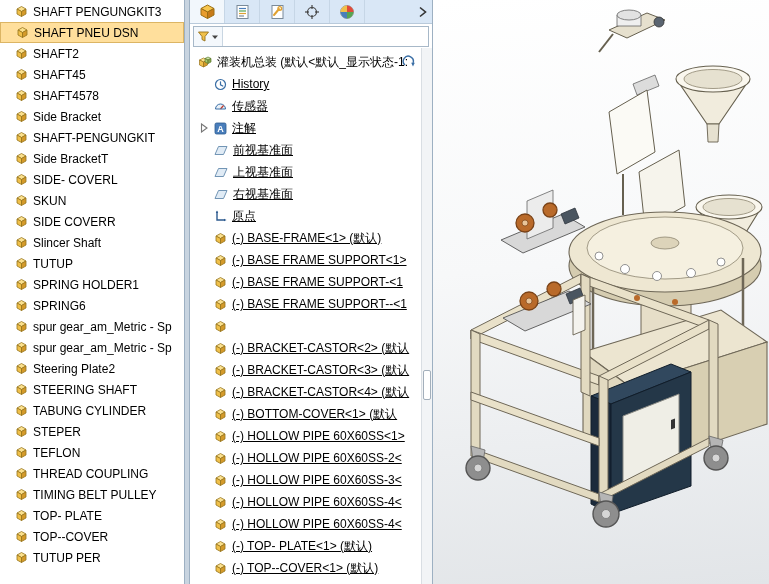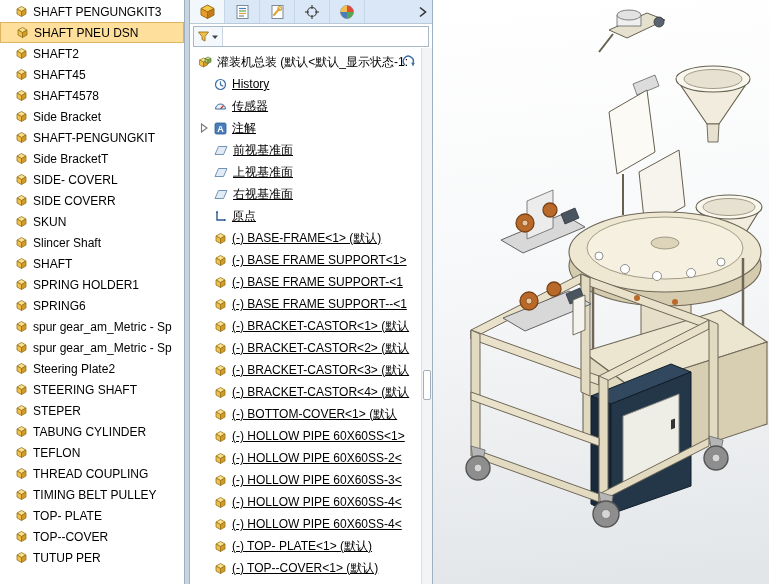--- a/index.html
+++ b/index.html
@@ -139,51 +139,51 @@
           <span class="lbl">SIDE- COVERL</span>
         </div>
         <div class="part-row">
           <span class="icon">
             <svg width="13" height="13" viewBox="0 0 13 13">
               <polygon points="2,4 6.5,1.5 11,4 6.5,6.5" fill="#fbe08d" stroke="#96731c" stroke-width="0.8"></polygon>
               <polygon points="2,4 6.5,6.5 6.5,11.5 2,9" fill="#f0c04a" stroke="#96731c" stroke-width="0.8"></polygon>
               <polygon points="6.5,6.5 11,4 11,9 6.5,11.5" fill="#d49a2a" stroke="#96731c" stroke-width="0.8"></polygon>
             </svg>
           </span>
+          <span class="lbl">SKUN</span>
+        </div>
+        <div class="part-row">
+          <span class="icon">
+            <svg width="13" height="13" viewBox="0 0 13 13">
+              <polygon points="2,4 6.5,1.5 11,4 6.5,6.5" fill="#fbe08d" stroke="#96731c" stroke-width="0.8"></polygon>
+              <polygon points="2,4 6.5,6.5 6.5,11.5 2,9" fill="#f0c04a" stroke="#96731c" stroke-width="0.8"></polygon>
+              <polygon points="6.5,6.5 11,4 11,9 6.5,11.5" fill="#d49a2a" stroke="#96731c" stroke-width="0.8"></polygon>
+            </svg>
+          </span>
           <span class="lbl">SIDE COVERR</span>
         </div>
         <div class="part-row">
           <span class="icon">
             <svg width="13" height="13" viewBox="0 0 13 13">
               <polygon points="2,4 6.5,1.5 11,4 6.5,6.5" fill="#fbe08d" stroke="#96731c" stroke-width="0.8"></polygon>
               <polygon points="2,4 6.5,6.5 6.5,11.5 2,9" fill="#f0c04a" stroke="#96731c" stroke-width="0.8"></polygon>
               <polygon points="6.5,6.5 11,4 11,9 6.5,11.5" fill="#d49a2a" stroke="#96731c" stroke-width="0.8"></polygon>
             </svg>
           </span>
-          <span class="lbl">SKUN</span>
-        </div>
-        <div class="part-row">
-          <span class="icon">
-            <svg width="13" height="13" viewBox="0 0 13 13">
-              <polygon points="2,4 6.5,1.5 11,4 6.5,6.5" fill="#fbe08d" stroke="#96731c" stroke-width="0.8"></polygon>
-              <polygon points="2,4 6.5,6.5 6.5,11.5 2,9" fill="#f0c04a" stroke="#96731c" stroke-width="0.8"></polygon>
-              <polygon points="6.5,6.5 11,4 11,9 6.5,11.5" fill="#d49a2a" stroke="#96731c" stroke-width="0.8"></polygon>
-            </svg>
-          </span>
           <span class="lbl">Slincer Shaft</span>
         </div>
         <div class="part-row">
           <span class="icon">
             <svg width="13" height="13" viewBox="0 0 13 13">
               <polygon points="2,4 6.5,1.5 11,4 6.5,6.5" fill="#fbe08d" stroke="#96731c" stroke-width="0.8"></polygon>
               <polygon points="2,4 6.5,6.5 6.5,11.5 2,9" fill="#f0c04a" stroke="#96731c" stroke-width="0.8"></polygon>
               <polygon points="6.5,6.5 11,4 11,9 6.5,11.5" fill="#d49a2a" stroke="#96731c" stroke-width="0.8"></polygon>
             </svg>
           </span>
-          <span class="lbl">SHAFT</span>
+          <span class="lbl">TUTUP</span>
         </div>
         <div class="part-row">
           <span class="icon">
             <svg width="13" height="13" viewBox="0 0 13 13">
               <polygon points="2,4 6.5,1.5 11,4 6.5,6.5" fill="#fbe08d" stroke="#96731c" stroke-width="0.8"></polygon>
               <polygon points="2,4 6.5,6.5 6.5,11.5 2,9" fill="#f0c04a" stroke="#96731c" stroke-width="0.8"></polygon>
               <polygon points="6.5,6.5 11,4 11,9 6.5,11.5" fill="#d49a2a" stroke="#96731c" stroke-width="0.8"></polygon>
             </svg>
           </span>
           <span class="lbl">SPRING HOLDER1</span>
@@ -239,31 +239,31 @@
           <span class="lbl">STEERING SHAFT</span>
         </div>
         <div class="part-row">
           <span class="icon">
             <svg width="13" height="13" viewBox="0 0 13 13">
               <polygon points="2,4 6.5,1.5 11,4 6.5,6.5" fill="#fbe08d" stroke="#96731c" stroke-width="0.8"></polygon>
               <polygon points="2,4 6.5,6.5 6.5,11.5 2,9" fill="#f0c04a" stroke="#96731c" stroke-width="0.8"></polygon>
               <polygon points="6.5,6.5 11,4 11,9 6.5,11.5" fill="#d49a2a" stroke="#96731c" stroke-width="0.8"></polygon>
             </svg>
           </span>
+          <span class="lbl">TABUNG CYLINDER</span>
+        </div>
+        <div class="part-row">
+          <span class="icon">
+            <svg width="13" height="13" viewBox="0 0 13 13">
+              <polygon points="2,4 6.5,1.5 11,4 6.5,6.5" fill="#fbe08d" stroke="#96731c" stroke-width="0.8"></polygon>
+              <polygon points="2,4 6.5,6.5 6.5,11.5 2,9" fill="#f0c04a" stroke="#96731c" stroke-width="0.8"></polygon>
+              <polygon points="6.5,6.5 11,4 11,9 6.5,11.5" fill="#d49a2a" stroke="#96731c" stroke-width="0.8"></polygon>
+            </svg>
+          </span>
           <span class="lbl">STEPER</span>
-        </div>
-        <div class="part-row">
-          <span class="icon">
-            <svg width="13" height="13" viewBox="0 0 13 13">
-              <polygon points="2,4 6.5,1.5 11,4 6.5,6.5" fill="#fbe08d" stroke="#96731c" stroke-width="0.8"></polygon>
-              <polygon points="2,4 6.5,6.5 6.5,11.5 2,9" fill="#f0c04a" stroke="#96731c" stroke-width="0.8"></polygon>
-              <polygon points="6.5,6.5 11,4 11,9 6.5,11.5" fill="#d49a2a" stroke="#96731c" stroke-width="0.8"></polygon>
-            </svg>
-          </span>
-          <span class="lbl">TABUNG CYLINDER</span>
         </div>
         <div class="part-row">
           <span class="icon">
             <svg width="13" height="13" viewBox="0 0 13 13">
               <polygon points="2,4 6.5,1.5 11,4 6.5,6.5" fill="#fbe08d" stroke="#96731c" stroke-width="0.8"></polygon>
               <polygon points="2,4 6.5,6.5 6.5,11.5 2,9" fill="#f0c04a" stroke="#96731c" stroke-width="0.8"></polygon>
               <polygon points="6.5,6.5 11,4 11,9 6.5,11.5" fill="#d49a2a" stroke="#96731c" stroke-width="0.8"></polygon>
             </svg>
           </span>
           <span class="lbl">TEFLON</span>
@@ -530,21 +530,20 @@
             <span class="lbl">(-) BASE FRAME SUPPORT--&lt;1</span>
           </div>
           <div class="tree-row child">
             <span class="icon">
               <svg width="13" height="13" viewBox="0 0 13 13">
                 <polygon points="2,4 6.5,1.5 11,4 6.5,6.5" fill="#fbe08d" stroke="#96731c" stroke-width="0.8"></polygon>
                 <polygon points="2,4 6.5,6.5 6.5,11.5 2,9" fill="#f0c04a" stroke="#96731c" stroke-width="0.8"></polygon>
                 <polygon points="6.5,6.5 11,4 11,9 6.5,11.5" fill="#d49a2a" stroke="#96731c" stroke-width="0.8"></polygon>
               </svg>
             </span>
-            <span class="lbl">(-) BRACKET-CASTOR&lt;1&gt; (默认</span>
           </div>
           <div class="tree-row child">
             <span class="icon">
               <svg width="13" height="13" viewBox="0 0 13 13">
                 <polygon points="2,4 6.5,1.5 11,4 6.5,6.5" fill="#fbe08d" stroke="#96731c" stroke-width="0.8"></polygon>
                 <polygon points="2,4 6.5,6.5 6.5,11.5 2,9" fill="#f0c04a" stroke="#96731c" stroke-width="0.8"></polygon>
                 <polygon points="6.5,6.5 11,4 11,9 6.5,11.5" fill="#d49a2a" stroke="#96731c" stroke-width="0.8"></polygon>
               </svg>
             </span>
             <span class="lbl">(-) BRACKET-CASTOR&lt;2&gt; (默认</span>

